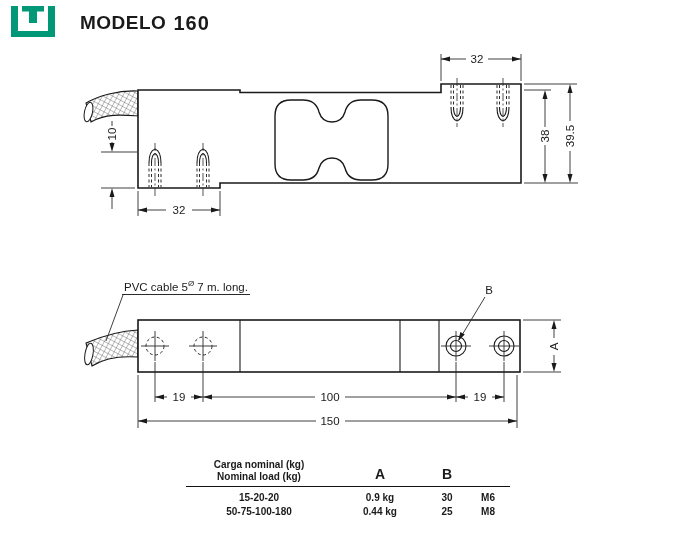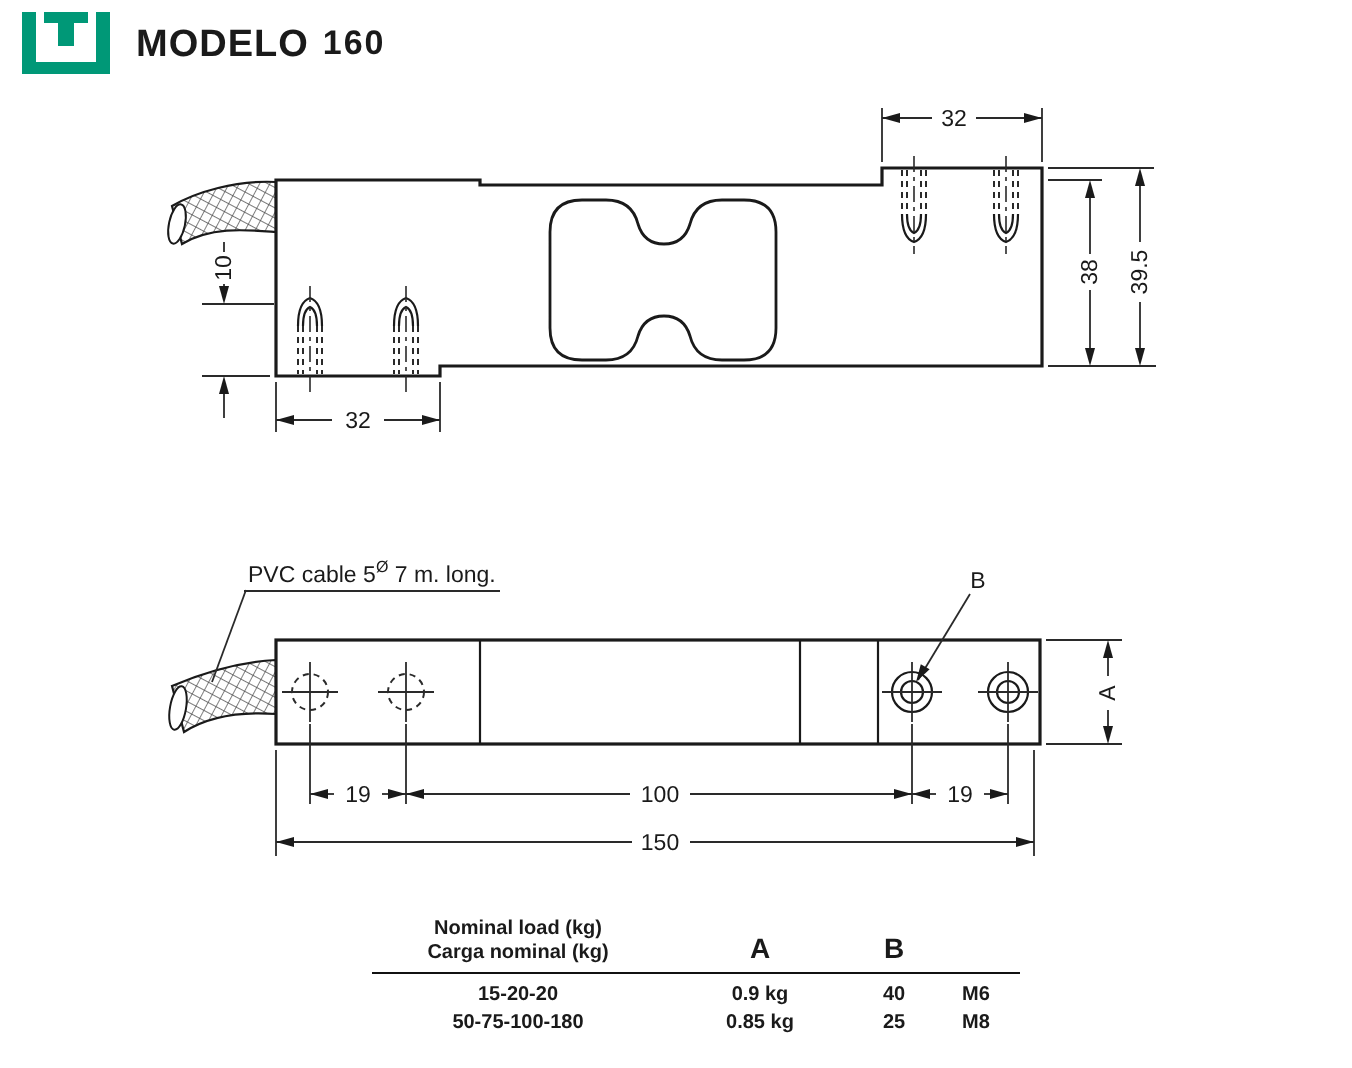--- a/index.html
+++ b/index.html
@@ -1,21 +1,21 @@
 <!DOCTYPE html>
 <html><head>
 <meta charset="utf-8">
 <style>
   html,body{margin:0;padding:0;background:#fff;}
   #page{position:relative;width:676px;height:534px;background:#ffffff;overflow:hidden;
         font-family:"Liberation Sans",sans-serif;color:#1a1a1a;}
   
   #hdr{position:absolute;left:10px;top:6px;display:flex;align-items:center;gap:12px;}
-  #hdr .title{font-size:19px;font-weight:700;letter-spacing:.5px;display:flex;gap:7px;align-items:flex-start;}
-  #hdr .title .num{font-weight:900;font-size:17px;letter-spacing:1px;}
+  #hdr .title{font-size:19px;font-weight:700;letter-spacing:.5px;display:flex;gap:7px;align-items:center;margin-left:12px;}
+  #hdr .title .num{font-weight:900;font-size:20px;letter-spacing:1px;}
   
   svg.draw{position:absolute;left:0;top:0;}
   .outline{fill:#fff;stroke:#1a1a1a;stroke-width:1.6px;}
   .thin{stroke:#1a1a1a;stroke-width:1.1px;fill:none;}
   .dim{stroke:#2a2a2a;stroke-width:0.9px;fill:none;}
   .dash{stroke:#2a2a2a;stroke-width:1px;fill:none;stroke-dasharray:3,2.5;}
   .cl{stroke:#2a2a2a;stroke-width:0.8px;fill:none;stroke-dasharray:8,2.5,2,2.5;}
   .arr{fill:#1a1a1a;stroke:none;}
   text.dimtxt{font-family:"Liberation Sans",sans-serif;font-size:11.5px;fill:#1a1a1a;text-anchor:middle;}
   
@@ -257,33 +257,33 @@
     </g>
   </svg>
 
   <div id="cablelabel">
     <span>PVC cable 5</span><sup>Ø</sup><span> 7 m. long.</span>
   </div>
 
   <div id="spec">
     <div class="grid">
       <div class="hcell">
+        <div>Carga nominal (kg)</div>
         <div>Nominal load (kg)</div>
-        <div>Carga nominal (kg)</div>
       </div>
       <div class="ab">A</div>
       <div class="ab">B</div>
 
       <div class="rule"></div>
 
       <div class="cell">15-20-20</div>
       <div class="cell">0.9 kg</div>
-      <div class="cell">40</div>
+      <div class="cell">30</div>
       <div class="cell">M6</div>
 
       <div class="cell">50-75-100-180</div>
-      <div class="cell">0.85 kg</div>
+      <div class="cell">0.44 kg</div>
       <div class="cell">25</div>
       <div class="cell">M8</div>
     </div>
   </div>
 
 </div>
 
 </body></html>

